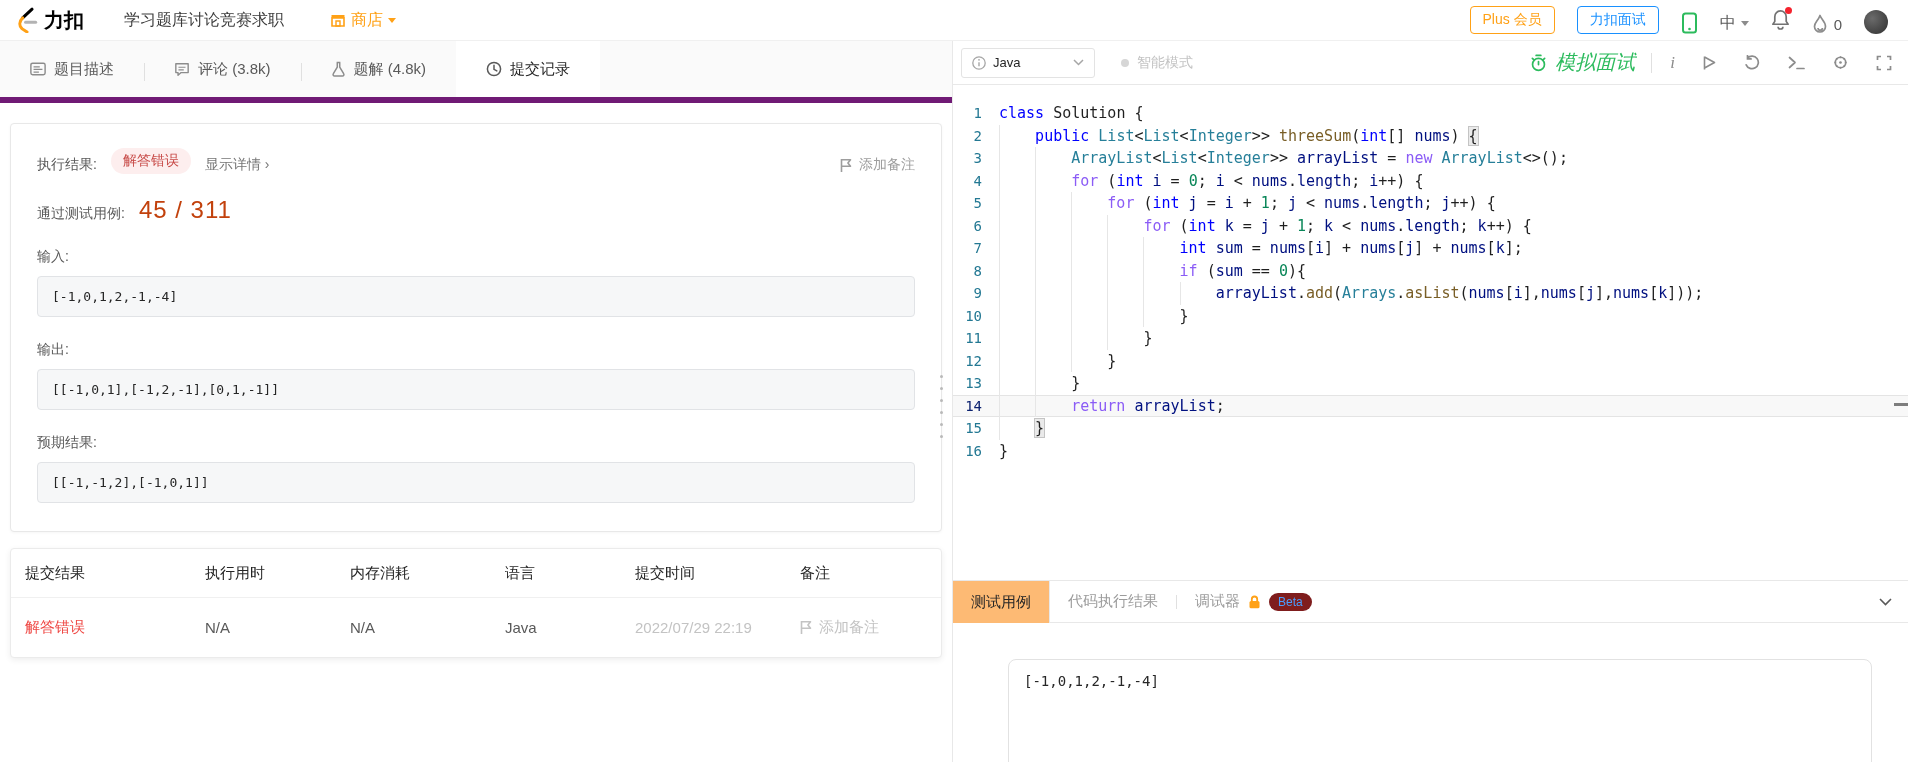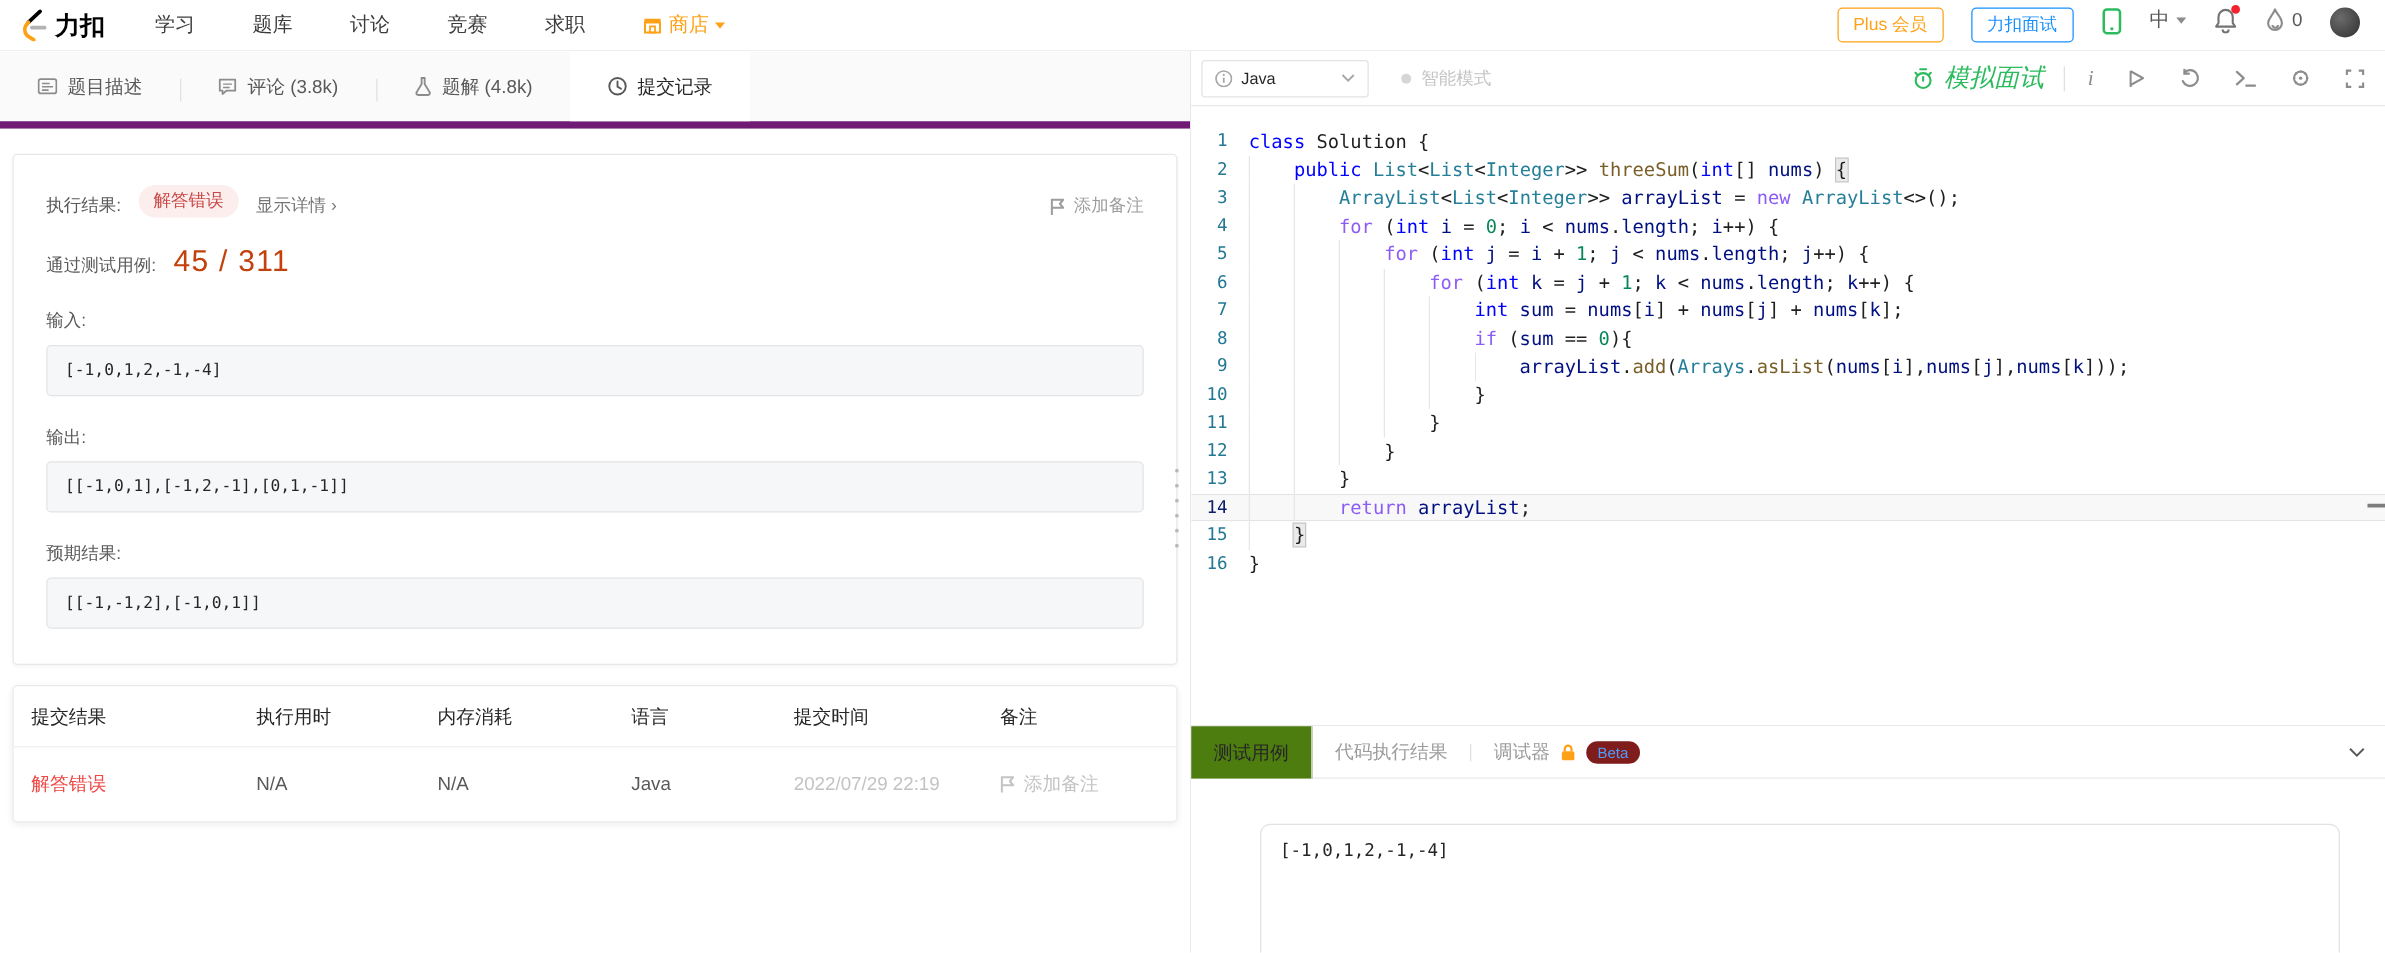--- a/index.html
+++ b/index.html
@@ -4,26 +4,26 @@
 <style>
   * { margin:0; padding:0; box-sizing:border-box; }
   html,body { width:1908px; height:762px; overflow:hidden; background:#fff;
     font-family:"Liberation Sans", sans-serif; }
 
   
   .nav { height:41px; display:flex; align-items:center; padding:0 20px 0 16px;
     border-bottom:1px solid #f0f0f0; background:#fff; }
   .brand { display:flex; align-items:center; gap:6px; margin-right:40px; cursor:pointer; }
   .brand-name { font-size:20px; font-weight:bold; color:#000; }
-  .nav-items { display:flex; align-items:center; gap:46px; }
+  .nav-items { display:flex; align-items:center; }
   .nav-item { font-size:16px; color:#3c3c3c; cursor:pointer; text-decoration:none; }
   .nav-store { display:flex; align-items:center; gap:5px; color:#ffa116; font-size:16px; cursor:pointer; }
   .caret { width:0; height:0; border-left:4px solid transparent; border-right:4px solid transparent;
     border-top:5px solid #ffa116; display:inline-block; }
-  .nav-right { margin-left:auto; display:flex; align-items:flex-start; gap:22px; }
+  .nav-right { margin-left:auto; display:flex; align-items:flex-end; gap:22px; }
   .pill-btn { border-radius:4px; font-size:14px; padding:4px 12px; background:#fff; cursor:pointer; }
   .plus-btn { border:1px solid #ffa116; color:#ffa116; }
   .interview-btn { border:1px solid #1890ff; color:#1890ff; }
   .lang-switch { display:flex; align-items:center; gap:5px; color:#595959; font-size:16px; cursor:pointer; }
   .lang-switch .caret { border-top-color:#8c8c8c; }
   .bell-wrap { position:relative; cursor:pointer; }
   .bell-dot { position:absolute; top:-2px; right:-2px; width:7px; height:7px; border-radius:50%;
     background:#f5222d; }
   .streak { display:flex; align-items:center; gap:6px; color:#595959; font-size:15px; cursor:pointer; }
   .avatar { width:24px; height:24px; border-radius:50%; background:radial-gradient(circle at 35% 35%, #6b6b6b, #2f2f2f); cursor:pointer; }
@@ -110,21 +110,21 @@
   .tk-p { color:#1f1f1f; }
   .tk-b { background:#eaeaea; outline:1px solid #c4c4c4; }
   .scroll-marker { position:absolute; right:0; top:318px; width:14px; height:3px; background:#7d7d7d; }
 
   
   .console { flex:none; border-top:1px solid #e8e8e8; display:flex; flex-direction:column; height:182px; }
   .console-tabs { height:42px; flex:none; border-bottom:1px solid #e8e8e8; display:flex;
     align-items:stretch; position:relative; background:#fff; }
   .ctab { display:flex; align-items:center; gap:8px; padding:0 18px; font-size:15px; color:#9c9c9c;
     cursor:pointer; }
-  .ctab.active { color:#262626; background:#4d7c0f; border-right:1px solid #e8e8e8; margin-bottom:-1px; }
+  .ctab.active { color:#262626; background:#fdba74; border-right:1px solid #e8e8e8; margin-bottom:-1px; }
   .ctab-sep { width:1px; height:14px; background:#e0e0e0; align-self:center; }
   .beta-pill { background:#7f1d1d; color:#4a9eff; font-size:12px; padding:2px 9px; border-radius:10px; }
   .console-collapse { position:absolute; right:16px; top:0; bottom:0; display:flex; align-items:center;
     cursor:pointer; color:#595959; }
   .console-body { flex:1; position:relative; padding:36px 36px 0 55px; background:#fff; }
   .testcase-box { border:1px solid #e2e2e2; border-radius:8px; background:#fff; height:160px;
     padding:13px 15px; font-family:"DejaVu Sans Mono", monospace; font-size:14px; color:#262626; cursor:text; }
 </style>
 </head>
 <body>

